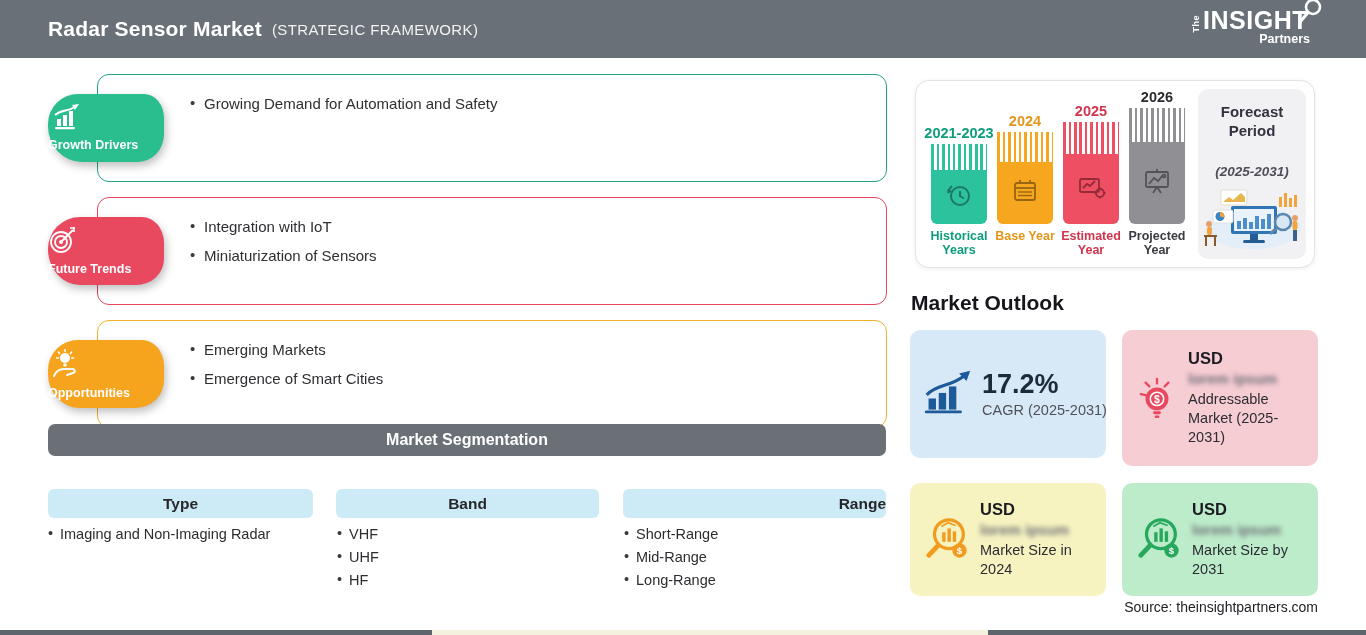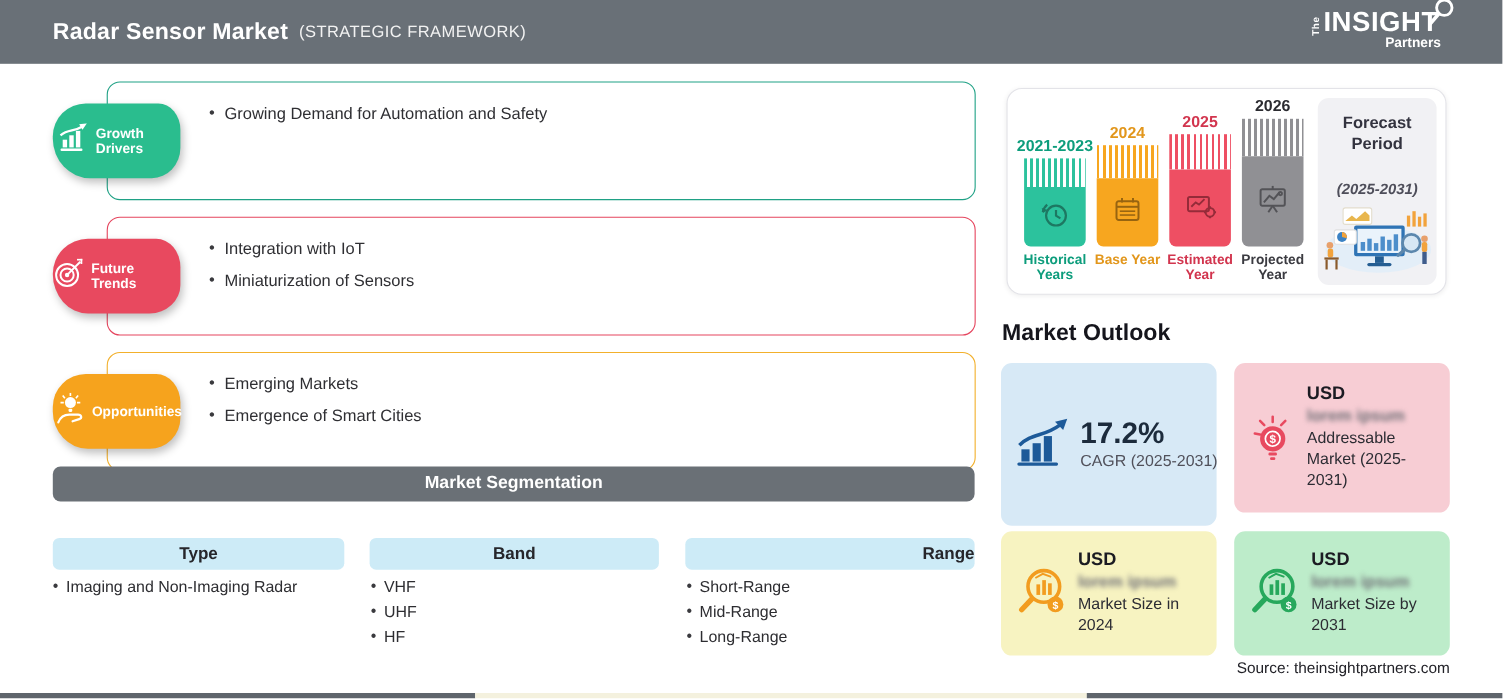--- a/index.html
+++ b/index.html
@@ -23,21 +23,21 @@
 
   
   .fw-box { position:absolute; left:97px; width:790px; height:108px; border-radius:12px; background:#fff; }
   #box-growth { top:74px;  border:1.6px solid #1fa185; }
   #box-trends { top:197px; border:1.6px solid #e5455e; }
   #box-opps   { top:320px; border:1.6px solid #f2b02c; }
   .fw-list { list-style:none; padding:20px 0 0 92px; }
   .fw-list li { font-size:15px; color:#2f2f33; margin-bottom:12px; position:relative; padding-left:14px; }
   .fw-list li::before { content:"•"; position:absolute; left:0; top:-1px; color:#3a3a3e; }
 
-  .fw-badge { position:absolute; left:48px; width:116px; height:68px; display:flex; flex-direction:row; align-items:center; justify-content:center; gap:3px; color:#fff; box-shadow:2px 4px 8px rgba(0,0,0,.25); z-index:2; }
+  .fw-badge { position:absolute; left:48px; width:116px; height:68px; display:flex; flex-direction:column; align-items:flex-start; justify-content:center; gap:3px; color:#fff; box-shadow:2px 4px 8px rgba(0,0,0,.25); z-index:2; }
   #badge-growth { top:94px;  background:#2abd8e; border-radius:30px 20px 26px 34px / 30px 24px 28px 36px; }
   #badge-trends { top:217px; background:#e8495f; border-radius:32px 22px 28px 32px / 32px 26px 26px 36px; }
   #badge-opps   { top:340px; background:#f6a31d; border-radius:30px 22px 28px 32px / 30px 26px 28px 34px; }
   .fw-badge .blabel { font-size:12.5px; font-weight:bold; }
 
   
   .seg-title { position:absolute; left:48px; top:424px; width:838px; height:32px; background:#6a7076; border-radius:7px; color:#fff; font-weight:bold; font-size:16px; display:flex; align-items:center; justify-content:center; }
   .seg-head { position:absolute; top:489px; height:29px; background:#cdebf7; border-radius:6px; display:flex; align-items:center; justify-content:center; font-weight:bold; font-size:15.5px; color:#26262b; }
   #seg-head-type  { left:48px;  width:265px; }
   #seg-head-band  { left:336px; width:263px; }
@@ -73,21 +73,21 @@
   .bar-icon { opacity:.55; }
 
   .tl-forecast { width:108px; background:#f1f1f4; border-radius:10px; padding-top:14px; text-align:center; position:relative; }
   .fc-title { font-size:15px; font-weight:bold; color:#33333f; line-height:1.25; }
   .fc-range { font-size:13.5px; font-weight:bold; color:#4e4e5a; margin-top:23px;font-style:italic; }
   .fc-illustration { position:absolute; bottom:5px; left:3px; }
 
   
   .mo-title { position:absolute; left:911px; top:291px; font-size:21px; font-weight:bold; color:#15151c; }
   .mo-card { position:absolute; border-radius:10px; display:flex; align-items:center; padding:10px 8px 10px 13px; gap:9px; }
-  #card-cagr        { left:910px;  top:330px; width:196px; height:148px; background:#d7e9f6; }
+  #card-cagr        { left:910px;  top:330px; width:196px; height:128px; background:#d7e9f6; }
   #card-addressable { left:1122px; top:330px; width:196px; height:136px; background:#f7cdd4; }
   #card-size2024    { left:910px;  top:483px; width:196px; height:113px; background:#f7f3c1; }
   #card-size2031    { left:1122px; top:483px; width:196px; height:113px; background:#bdecca; }
   .cagr-value { font-size:27px; font-weight:bold; color:#1c2b3c; line-height:1.1; }
   .cagr-label { font-size:14.5px; color:#50505a; white-space:nowrap; margin-top:2px; }
   .usd { font-size:16.5px; font-weight:bold; color:#1b1b22; }
   .blurred { font-size:15px; font-weight:bold; color:#6f6f76; filter:blur(2.6px); display:inline-block; margin:2px 0 3px 0; }
   .mo-label { font-size:14.5px; color:#2c2c33; line-height:1.3; }
   .mo-text { display:flex; flex-direction:column; }
   .source { position:absolute; left:1000px; top:599px; width:318px; text-align:right; font-size:14px; color:#222228; }

